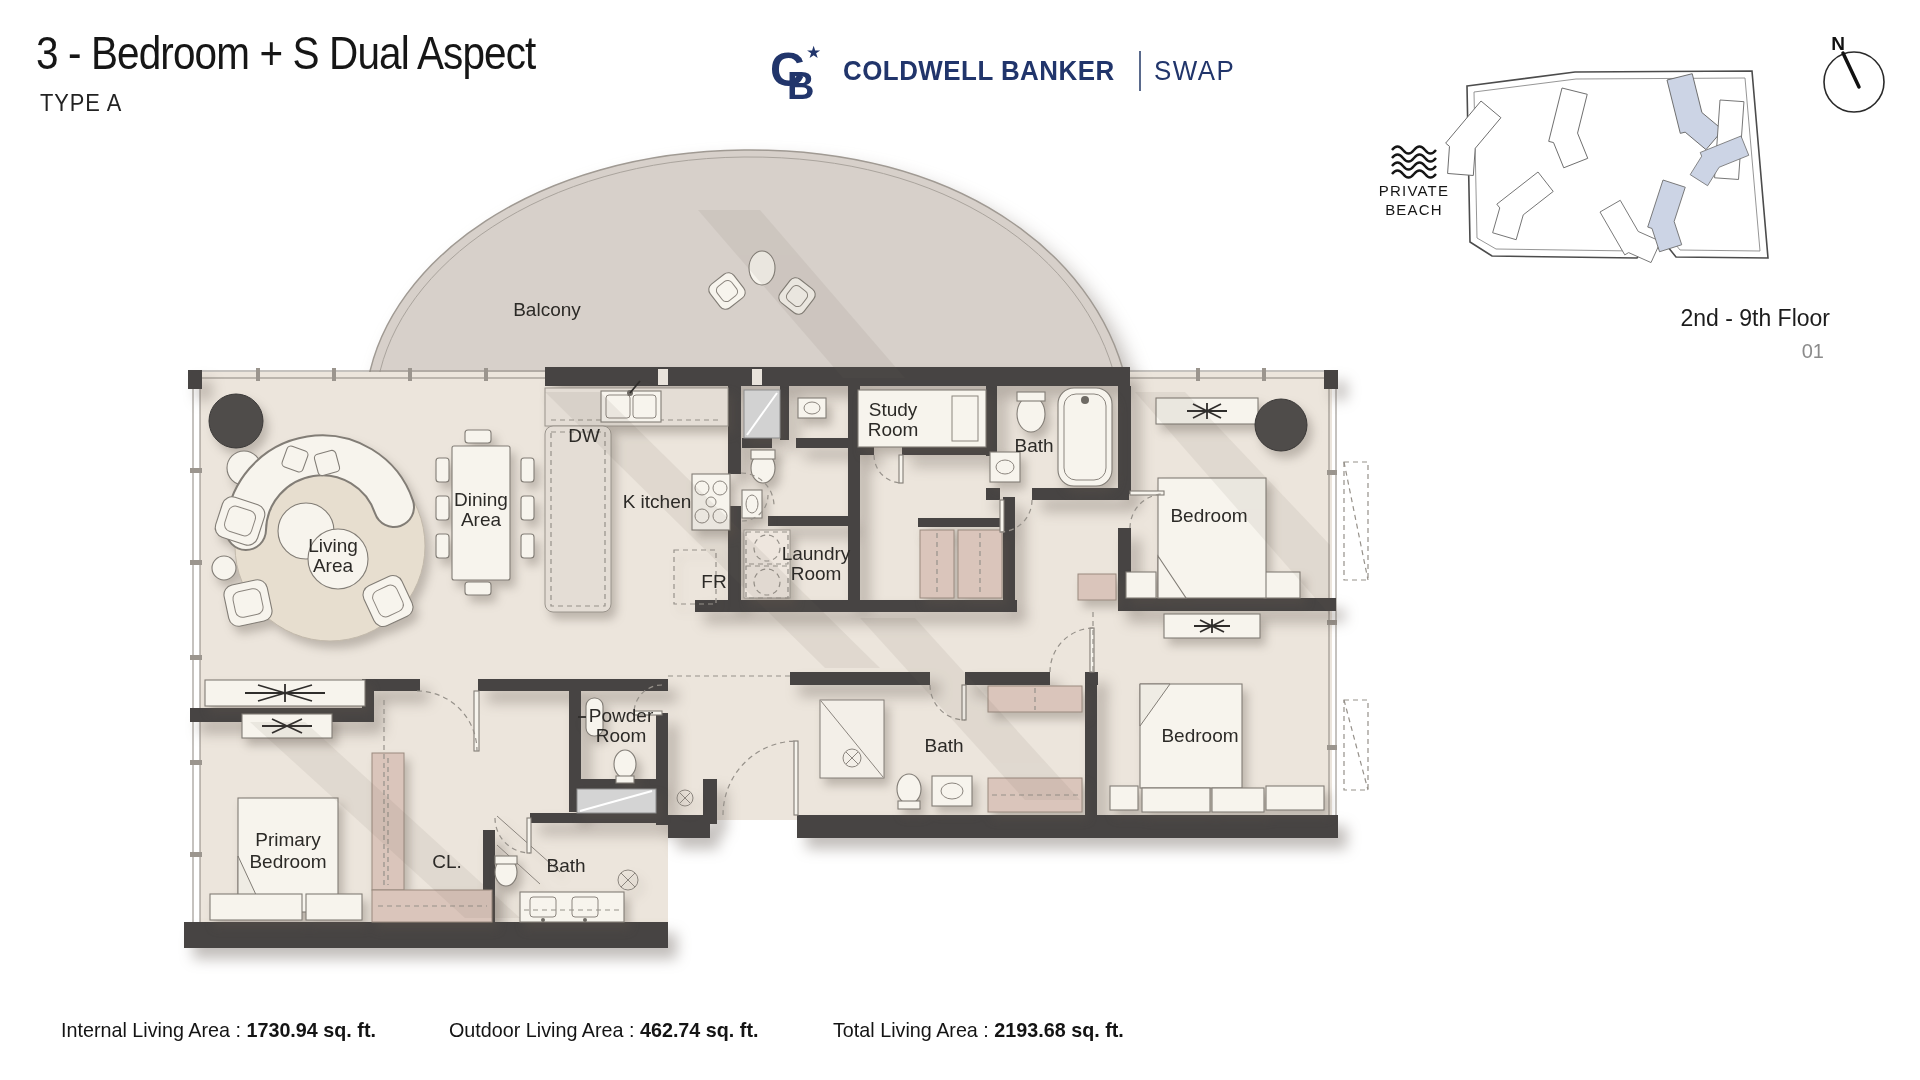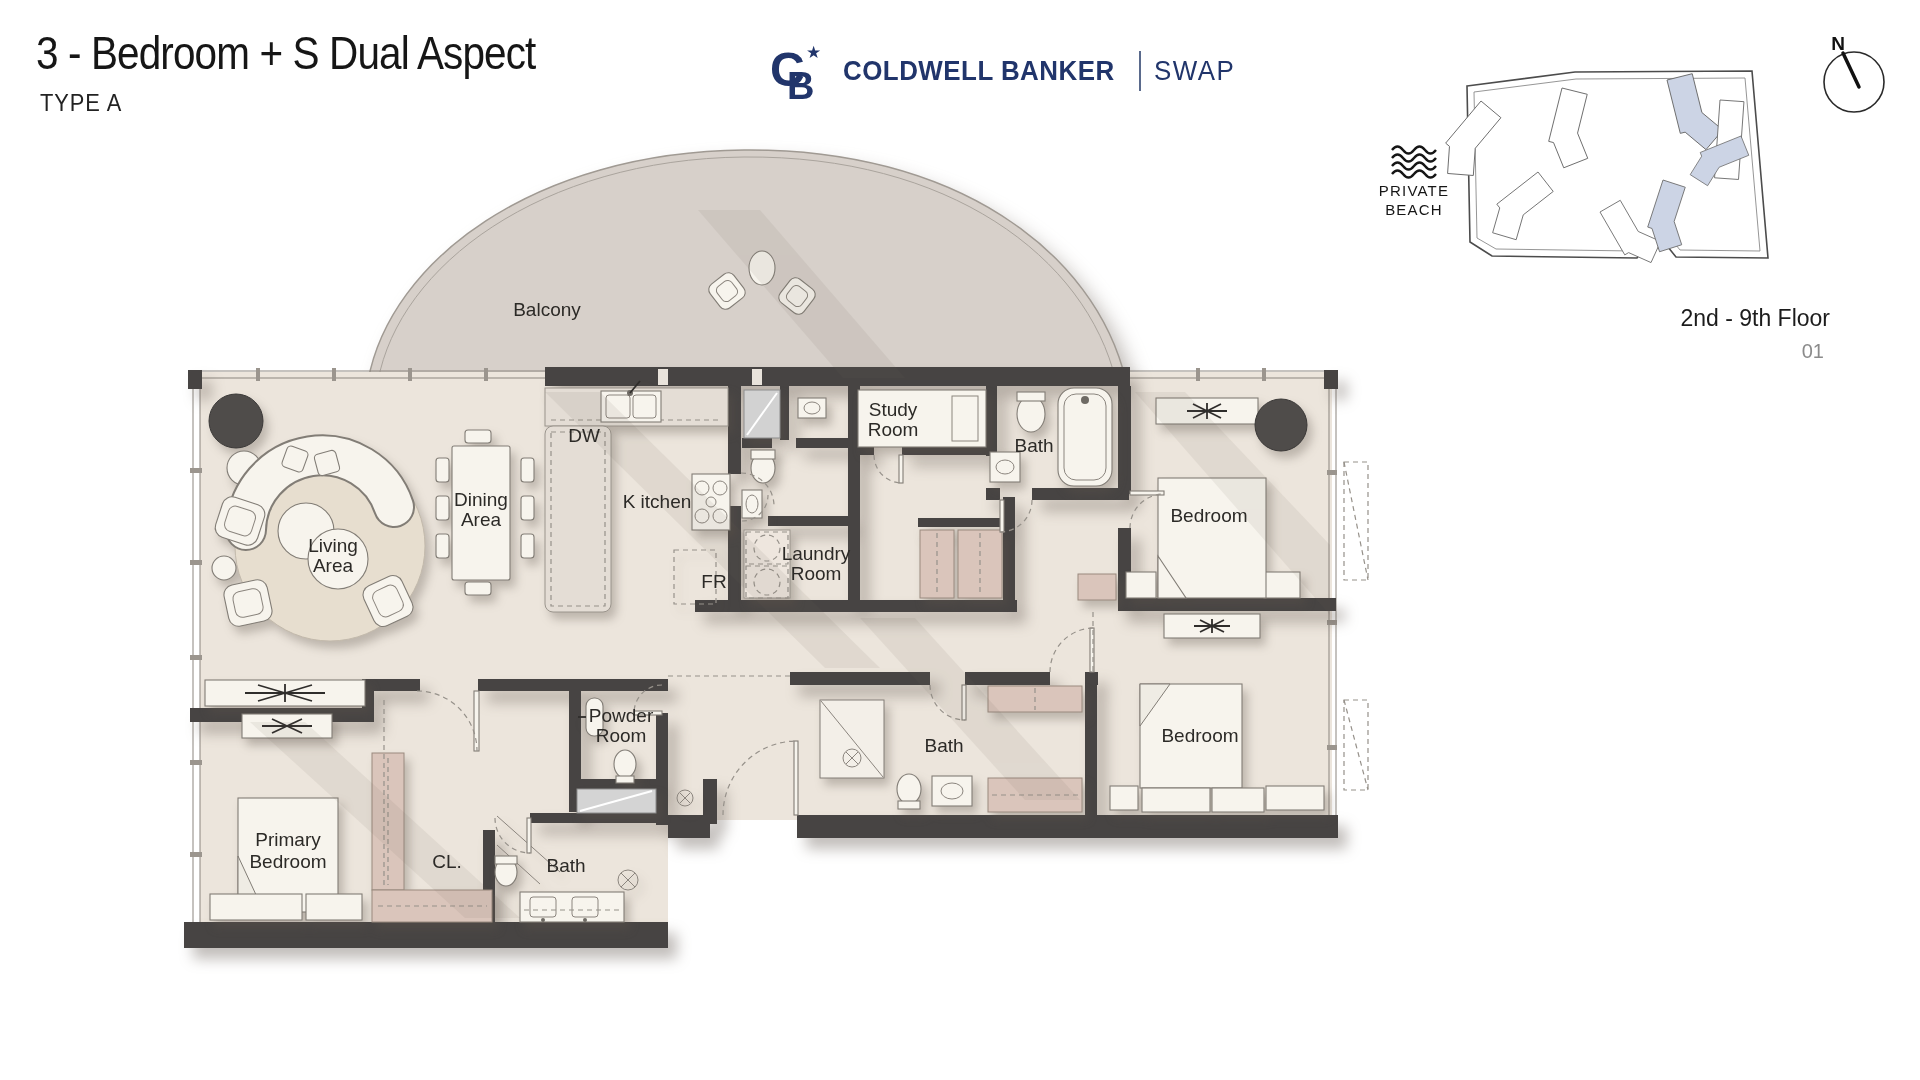--- a/index.html
+++ b/index.html
@@ -410,14 +410,28 @@
       <line x1="1843" y1="53" x2="1859" y2="87" stroke="#111111" stroke-width="3.5" stroke-linecap="round"></line>
       <text x="1838" y="50" font-size="19" font-weight="bold" fill="#111" text-anchor="middle">N</text>
     </g>
 
     <g>
       <text class="floor-line1" x="1830" y="326">2nd - 9th Floor</text>
       <text class="floor-line2" x="1824" y="358">01</text>
     </g>
   </svg>
 
+  <div class="stats">
+    <div class="stat s0">
+      <span>Internal Living Area :</span>
+      <b>1730.94 sq. ft.</b>
+    </div>
+    <div class="stat s1">
+      <span>Outdoor Living Area :</span>
+      <b>462.74 sq. ft.</b>
+    </div>
+    <div class="stat s2">
+      <span>Total Living Area :</span>
+      <b>2193.68 sq. ft.</b>
+    </div>
+  </div>
 
 </div>
 
 </body></html>

